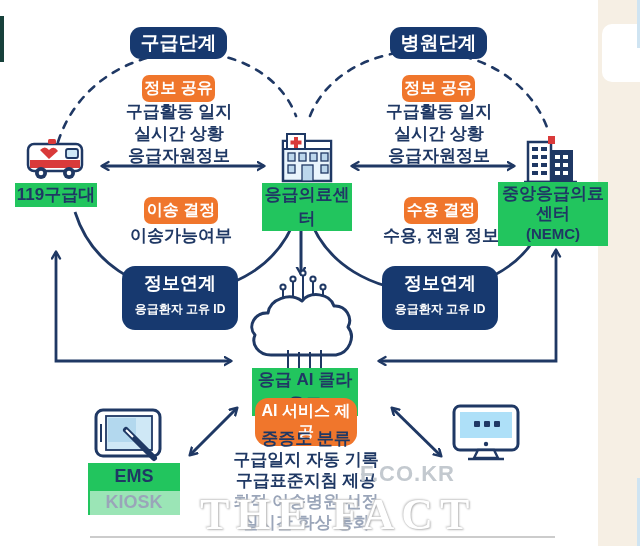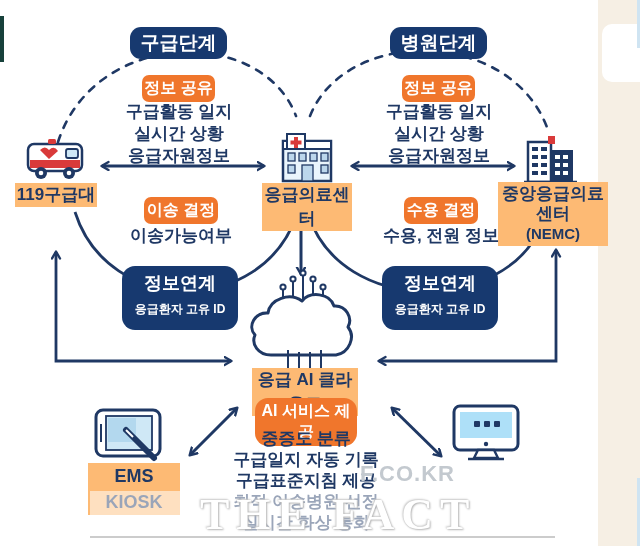--- a/index.html
+++ b/index.html
@@ -13,21 +13,21 @@
     background:#17396f;color:#ffffff;font-weight:bold;font-size:19px;
     border-radius:11px;text-align:center;line-height:32px;height:32px;
   }
   
   .tag{
     background:#f0762c;color:#ffffff;font-weight:bold;font-size:16px;
     border-radius:7px;text-align:center;padding:3px 0;
   }
   
   .nodelabel{
-    background:#fdba74;color:#1f3864;font-weight:bold;font-size:17px;
+    background:#22c55e;color:#1f3864;font-weight:bold;font-size:17px;
     text-align:center;line-height:24px;
   }
   .bodytext{color:#1f3864;font-weight:bold;font-size:17px;text-align:center;line-height:22px;}
   .infobox{
     background:#17396f;color:#ffffff;font-weight:bold;text-align:center;
     border-radius:13px;padding:6px 0;
   }
   .infobox .l1{font-size:18px;line-height:22px;}
   .infobox .l2{font-size:12px;line-height:30px;}
   .svc{color:#1f3864;font-weight:bold;font-size:17px;text-align:center;line-height:21px;}

